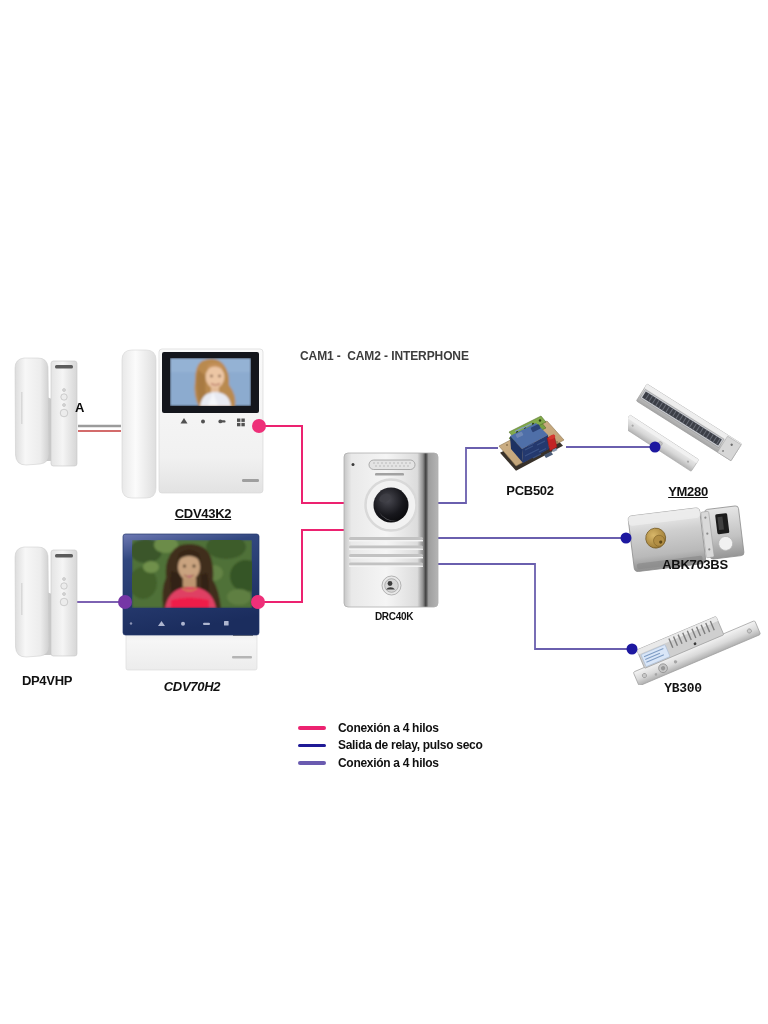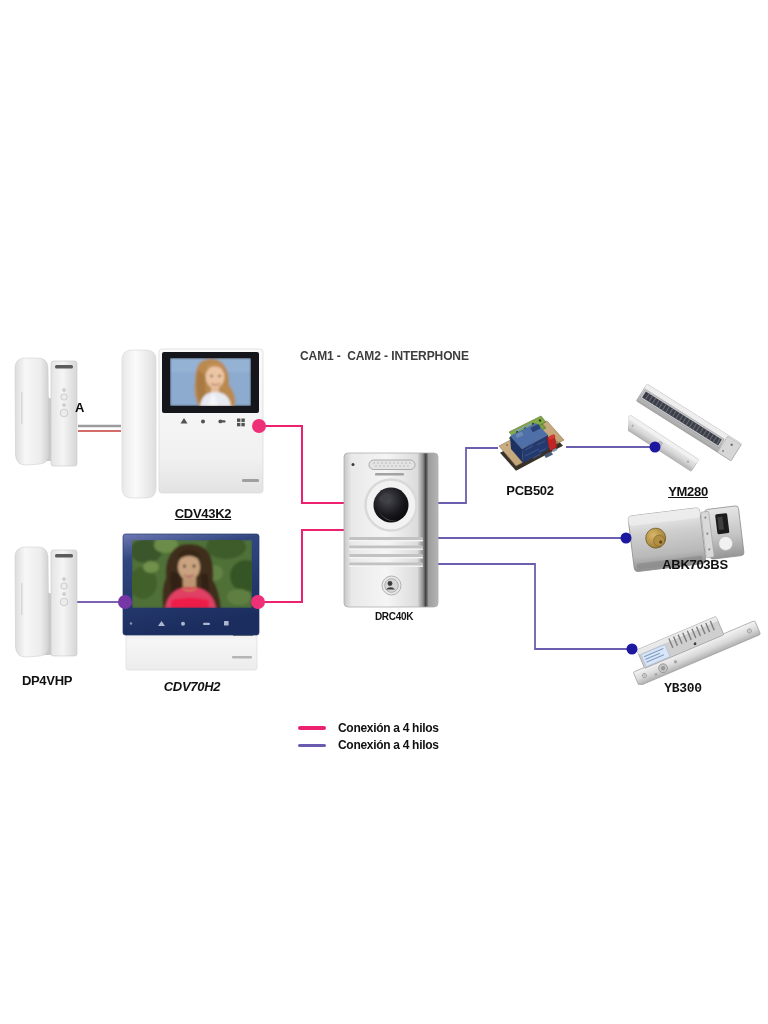--- a/index.html
+++ b/index.html
@@ -478,18 +478,22 @@
     <circle class="dot-navy" cx="626" cy="538" r="5.5"></circle>
     <circle class="dot-navy" cx="632" cy="649" r="5.5"></circle>
   </svg>
 
   <div class="legend">
     <div class="legend-row">
       <span class="legend-swatch" style="background-color: rgb(236, 34, 112);"></span>
       <span class="legend-text">Conexión a 4 hilos</span>
     </div>
     <div class="legend-row">
+      <span class="legend-swatch" style="background-color: rgb(31, 26, 150);"></span>
+      <span class="legend-text">Salida de relay, pulso seco</span>
+    </div>
+    <div class="legend-row">
       <span class="legend-swatch" style="background-color: rgb(106, 91, 176);"></span>
       <span class="legend-text">Conexión a 4 hilos</span>
     </div>
   </div>
 
 </div>
 
 </body></html>

